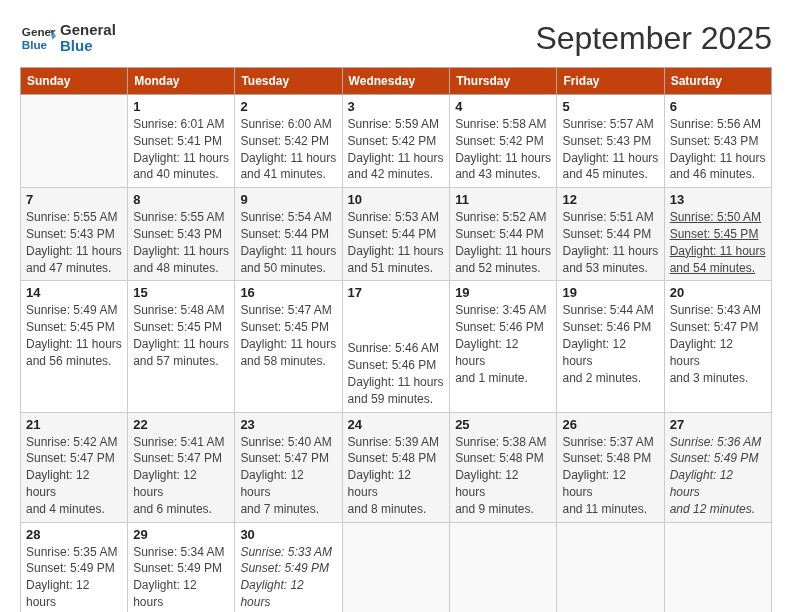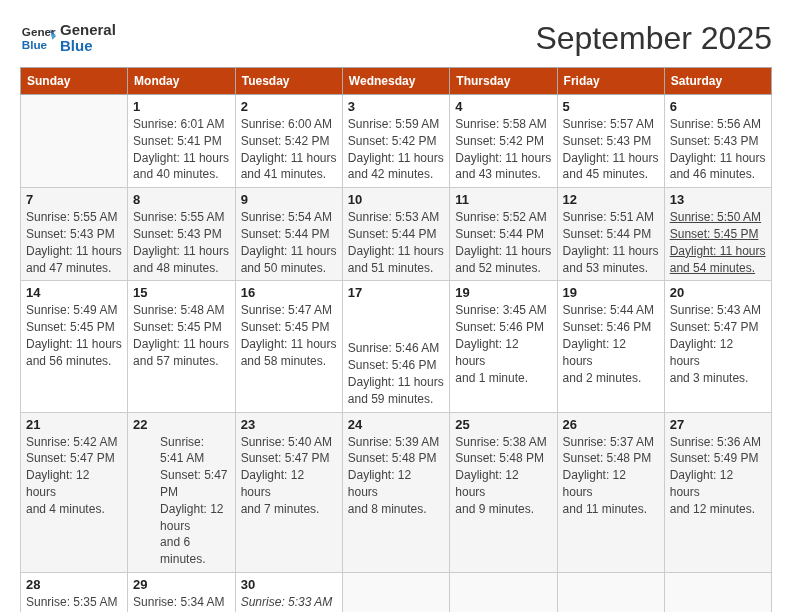--- a/index.html
+++ b/index.html
@@ -261,21 +261,21 @@
       <tr>
         <td>
           <div class="day-num">21</div>
           <div class="day-info" style="white-space: pre-line;">Sunrise: 5:42 AM
 Sunset: 5:47 PM
 Daylight: 12 hours
 and 4 minutes.</div>
         </td>
         <td>
           <div class="day-num">22</div>
-          <div class="day-info" style="white-space: pre-line; margin-left: 27px;">Sunrise: 5:41 AM
+          <div class="day-info" style="white-space: pre-line;">Sunrise: 5:41 AM
 Sunset: 5:47 PM
 Daylight: 12 hours
 and 6 minutes.</div>
         </td>
         <td>
           <div class="day-num">23</div>
           <div class="day-info" style="white-space: pre-line;">Sunrise: 5:40 AM
 Sunset: 5:47 PM
 Daylight: 12 hours
 and 7 minutes.</div>
@@ -296,21 +296,21 @@
         </td>
         <td>
           <div class="day-num">26</div>
           <div class="day-info" style="white-space: pre-line;">Sunrise: 5:37 AM
 Sunset: 5:48 PM
 Daylight: 12 hours
 and 11 minutes.</div>
         </td>
         <td>
           <div class="day-num">27</div>
-          <div class="day-info" style="white-space: pre-line;">Sunrise: 5:36 AM
+          <div class="day-info" style="white-space: pre-line; font-style: italic;">Sunrise: 5:36 AM
 Sunset: 5:49 PM
 Daylight: 12 hours
 and 12 minutes.</div>
         </td>
       </tr>
       <tr>
         <td>
           <div class="day-num">28</div>
           <div class="day-info" style="white-space: pre-line;">Sunrise: 5:35 AM
 Sunset: 5:49 PM

